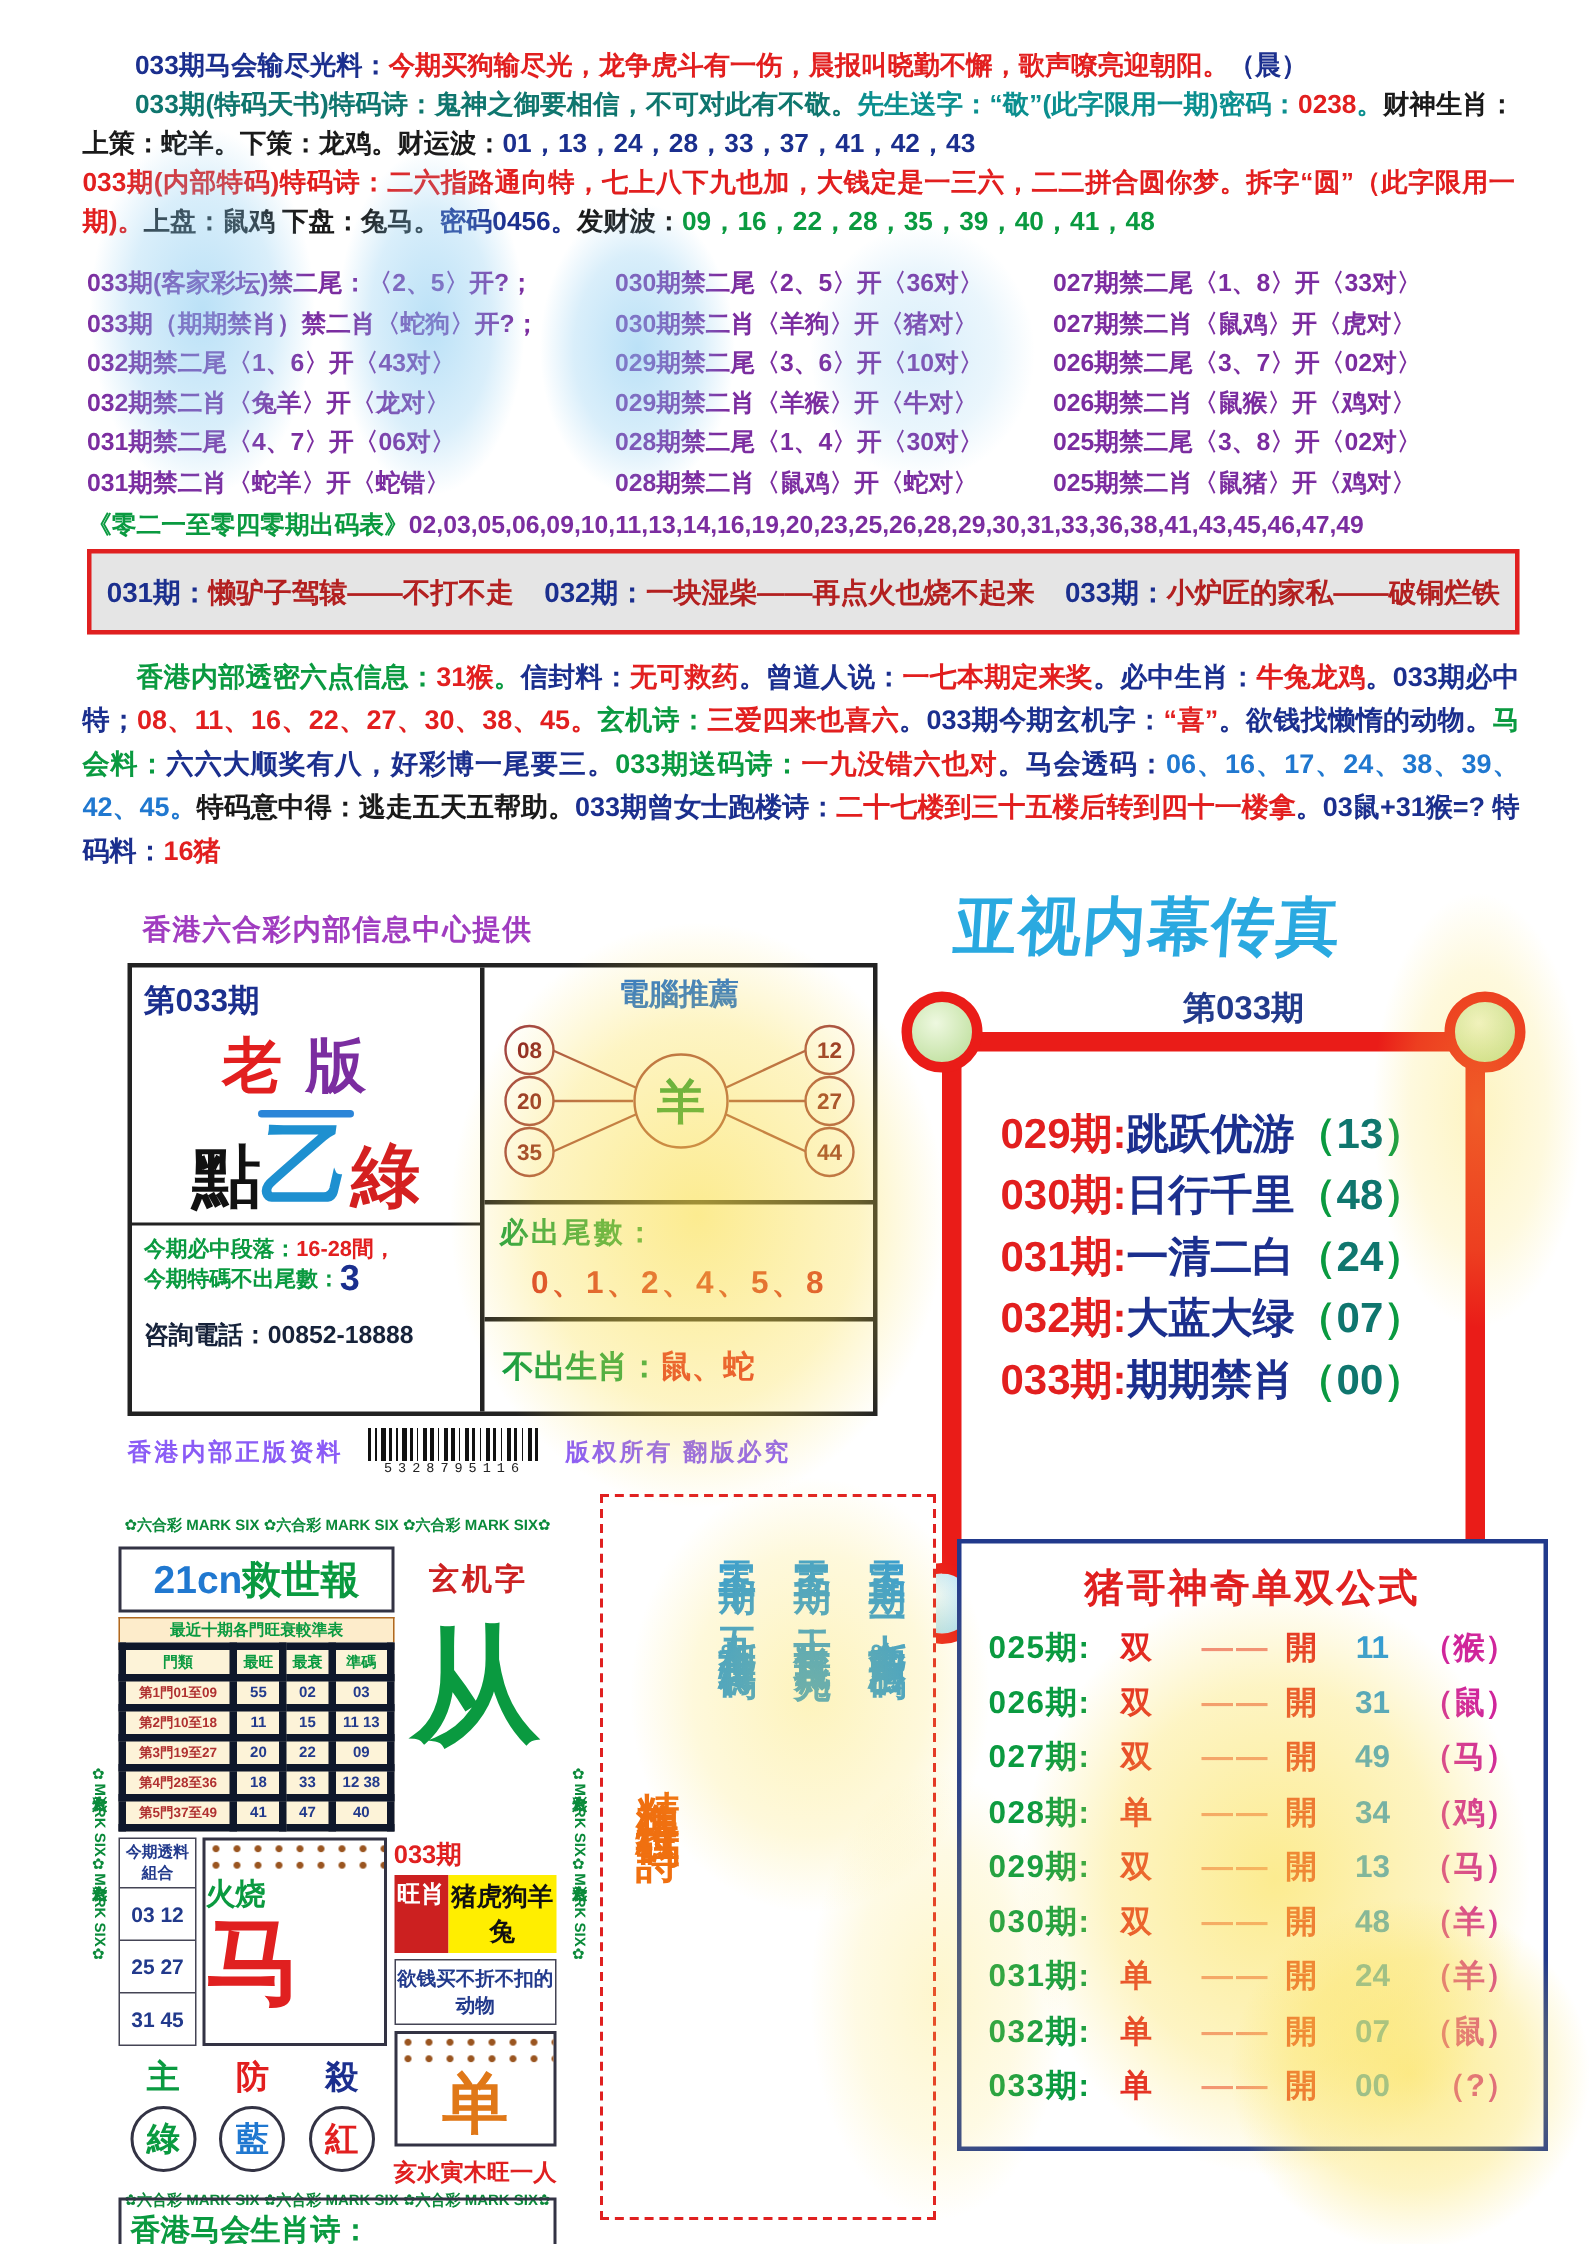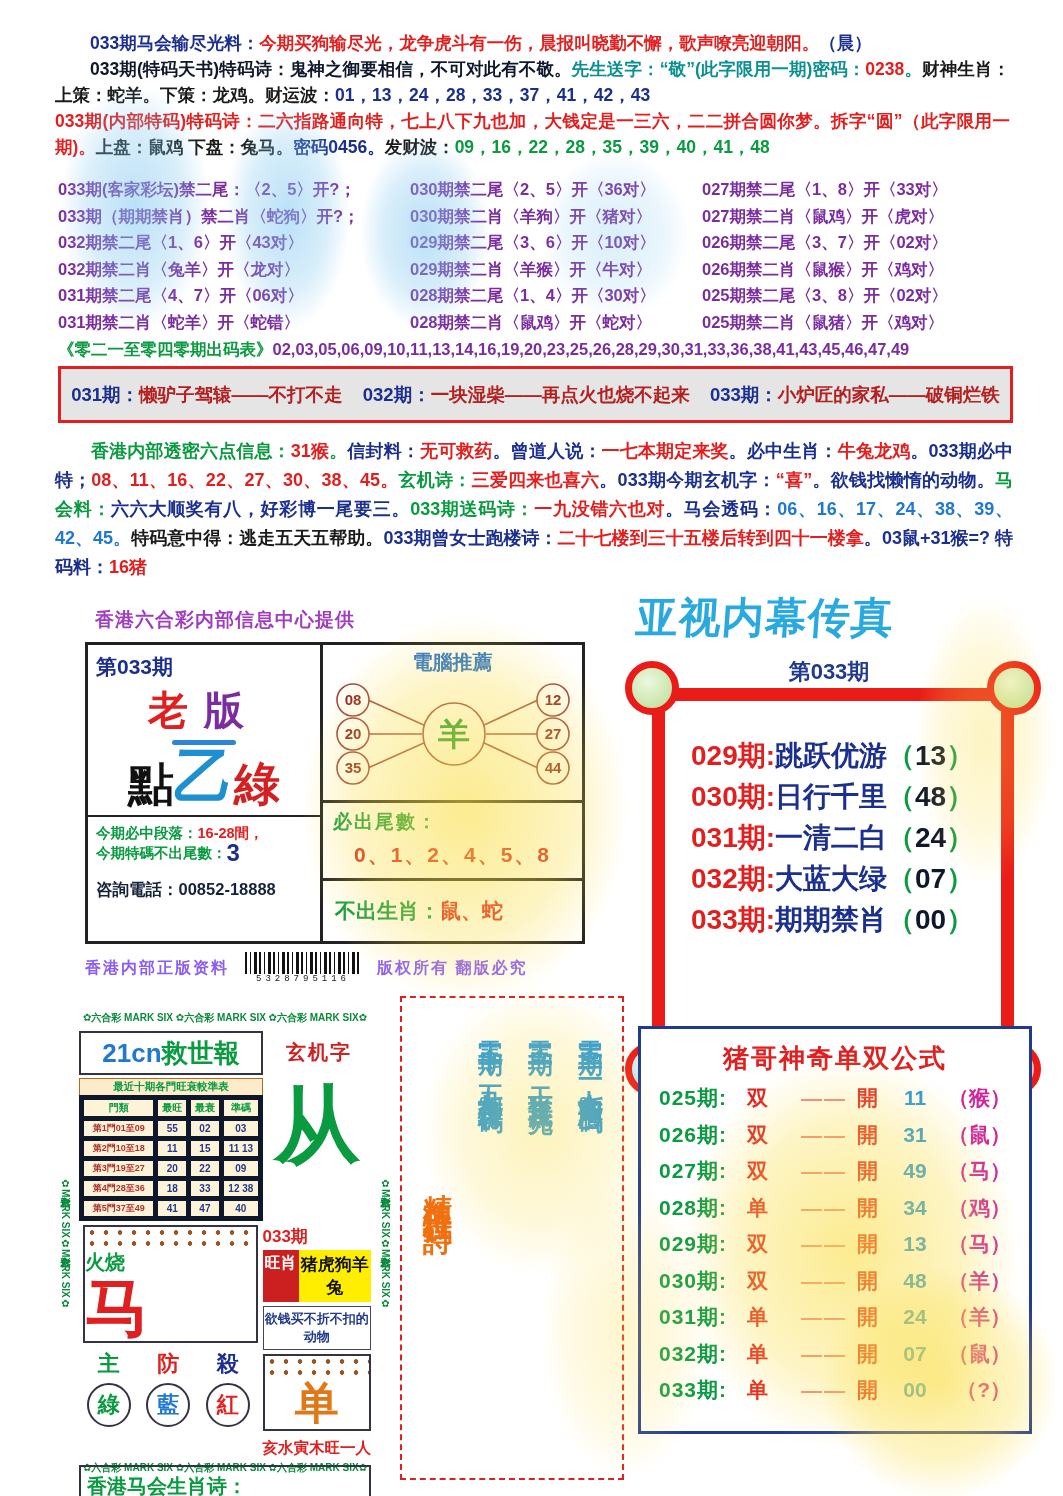--- a/index.html
+++ b/index.html
@@ -1,21 +1,21 @@
 <!DOCTYPE html>
 <html><head>
 <meta charset="utf-8">
 <style>
   * { margin:0; padding:0; box-sizing:border-box; }
   html,body { background:#fff; }
   body { font-family:"Liberation Sans","DejaVu Sans",sans-serif; }
   .page { position:relative; width:1063px; height:1496px; background:#fff; overflow:hidden; }
 
   
-  .c-navy{color:#1b2f8e}.c-red{color:#e21f1f}.c-dred{color:#b32020}.c-magenta{color:#0f172a}
+  .c-navy{color:#1b2f8e}.c-red{color:#e21f1f}.c-dred{color:#b32020}.c-magenta{color:#0f766e}
   .c-purple{color:#7b2da0}.c-green{color:#0a9a40}.c-teal{color:#0b8f8f}.c-blue{color:#2078d0}
   .c-black{color:#1a1a1a}
 
   
   .wm { position:absolute; z-index:2; pointer-events:none; border-radius:50%; }
   .wm-blue { background:radial-gradient(closest-side, rgba(130,200,240,.55), rgba(130,200,240,.30) 65%, rgba(130,200,240,0)); }
   .wm-yellow { background:radial-gradient(closest-side, rgba(250,222,70,.60), rgba(250,222,70,.32) 65%, rgba(250,222,70,0)); }
 
   .sect { position:absolute; z-index:1; }
 
@@ -61,21 +61,21 @@
   .lb-nozodiac { flex:1; display:flex; align-items:center; padding-left:12px; font-size:21px; font-weight:bold; }
   .lb-footer { left:85px; top:952px; width:520px; display:flex; align-items:center; gap:16px; }
   .lb-f-text { font-size:16px; font-weight:bold; color:#8b5cf6; letter-spacing:2px; }
   .barcode { width:116px; }
   .barcode-bars { height:22px; background:repeating-linear-gradient(90deg,#111 0 2px,#fff 2px 5px,#111 5px 6px,#fff 6px 9px,#111 9px 12px,#fff 12px 14px); }
   .barcode-digits { font-size:9px; letter-spacing:4px; text-align:center; color:#222; font-family:"Liberation Mono","DejaVu Sans Mono",monospace; }
 
   
   .atv-title { left:636px; top:590px; width:390px; font-size:42px; font-weight:bold; color:#2aa9e0; transform:skewX(-4deg); white-space:nowrap; letter-spacing:1px; }
   .atv-issue { left:648px; top:657px; width:362px; text-align:center; font-size:22px; color:#223a8c; font-weight:bold; }
-  .atv-frame { left:652px; top:688px; width:362px; height:381px; border:13px solid #ea1c18; border-radius:6px; background:#fff; }
+  .atv-frame { left:628px; top:688px; width:362px; height:381px; border:13px solid #ea1c18; border-radius:6px; background:#fff; }
   .atv-rows { padding:34px 0 0 26px; }
   .atv-row { font-size:28px; font-weight:bold; line-height:41px; white-space:nowrap; }
   .corner { position:absolute; width:54px; height:54px; border-radius:50%; border:7px solid #ea1c18; }
   .corner.tl { left:-40px; top:-40px; background:radial-gradient(circle at 40% 35%, #eef8e0, #b8dc94); }
   .corner.tr { right:-40px; top:-40px; background:radial-gradient(circle at 40% 35%, #eef8e0, #b8dc94); }
   .corner.bl { left:-40px; bottom:-40px; background:radial-gradient(circle at 40% 35%, #ecf9ff, #a0d8f0); }
   .corner.br { right:-40px; bottom:-40px; background:radial-gradient(circle at 40% 35%, #fff0f0, #f2a0a0); }
 
   
   .ms-card { left:55px; top:1008px; width:340px; height:470px; background:#fff; }
@@ -330,20 +330,26 @@
                   <td>40</td>
             </tr>
           </tbody>
             </table>
         </div>
         <div class="ms-cong">从</div>
       </div>
       <div class="ms-mid">
         <div class="ms-midleft">
           <div class="ms-row3">
+            <div class="ms-touliao">
+              <div class="ms-touliao-label">今期透料組合</div>
+              <div class="ms-touliao-val">03 12</div>
+              <div class="ms-touliao-val">25 27</div>
+              <div class="ms-touliao-val">31 45</div>
+            </div>
             <div class="ms-arch">
               <div class="arch-dec"></div>
               <div class="ms-huoshao">火烧</div>
               <div class="ms-ma">马</div>
             </div>
           </div>
           <div class="ms-zfs">
             <span class="c-green">主</span>
             <span class="c-red">防</span>
             <span class="c-navy">殺</span>

